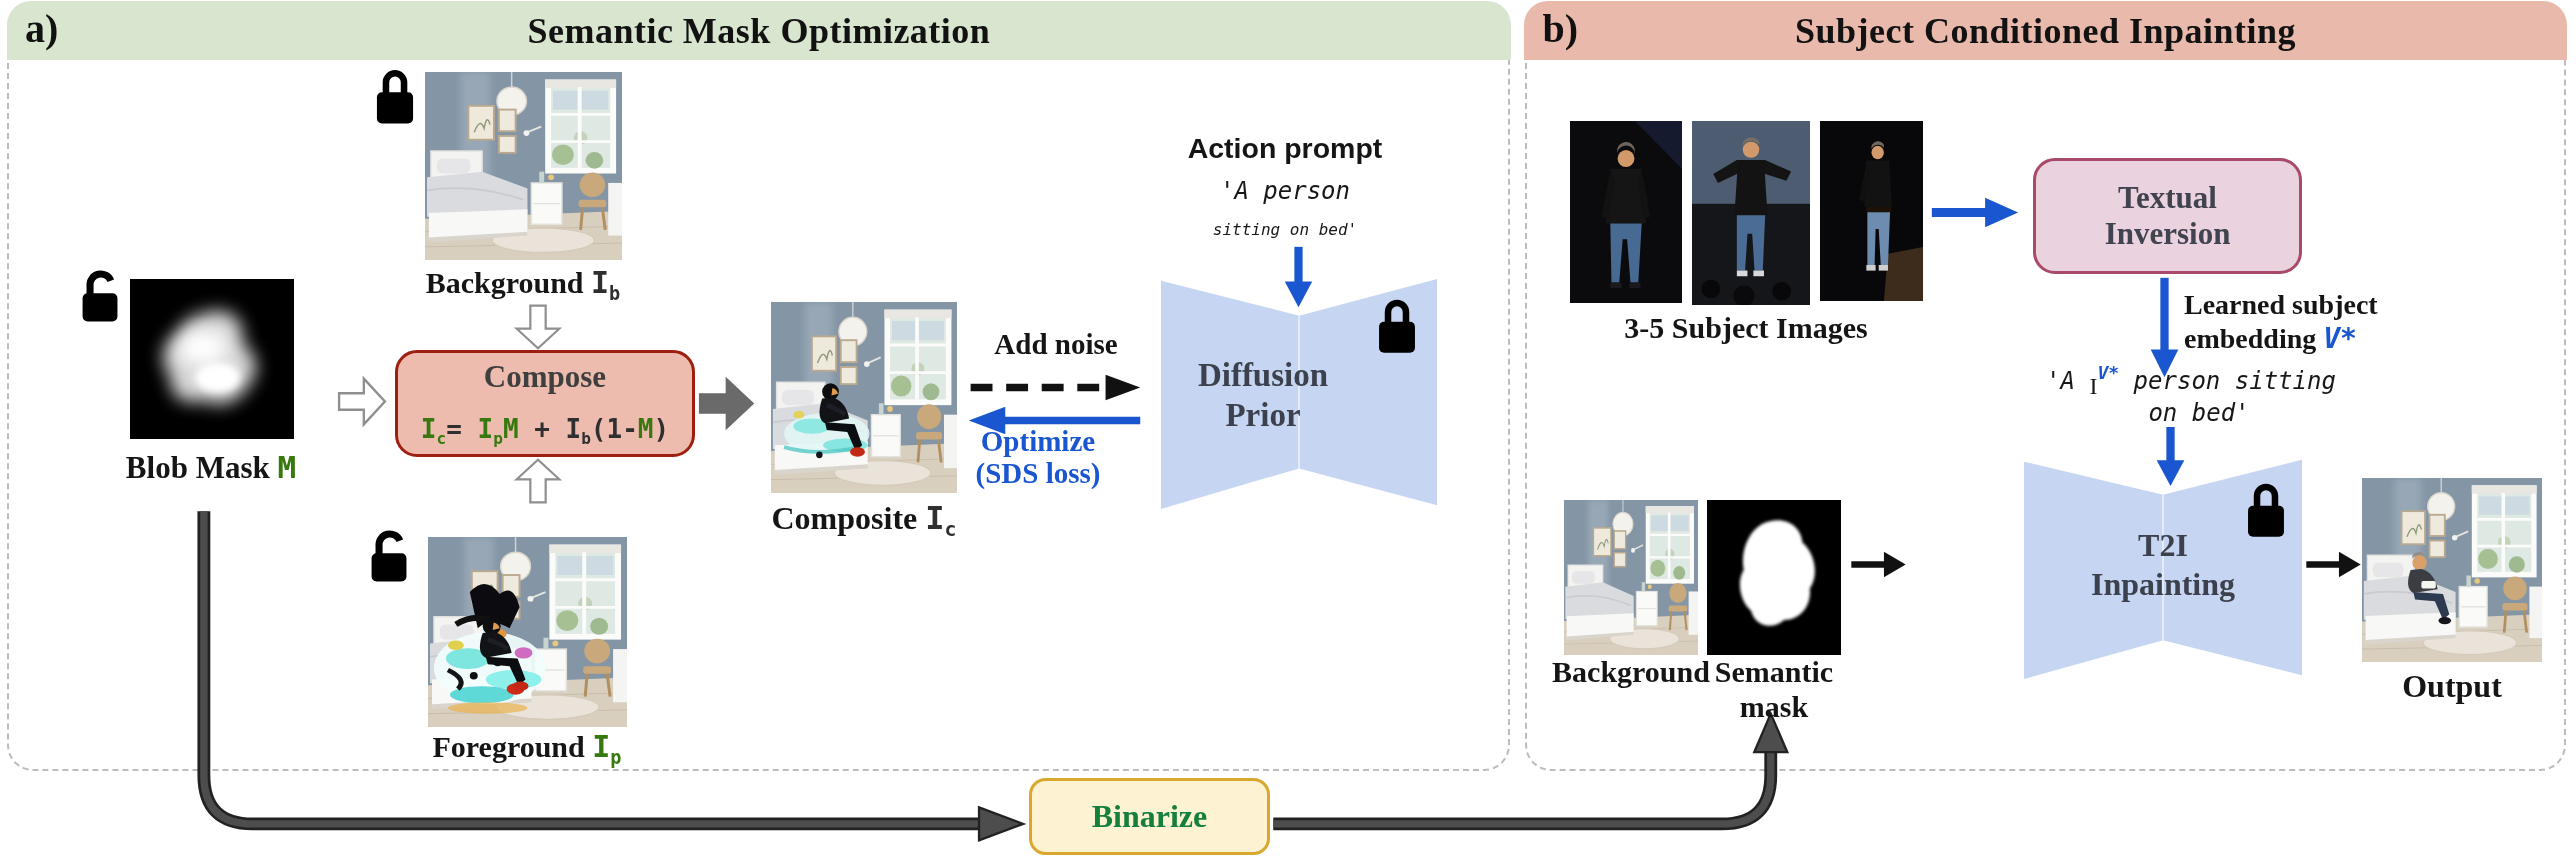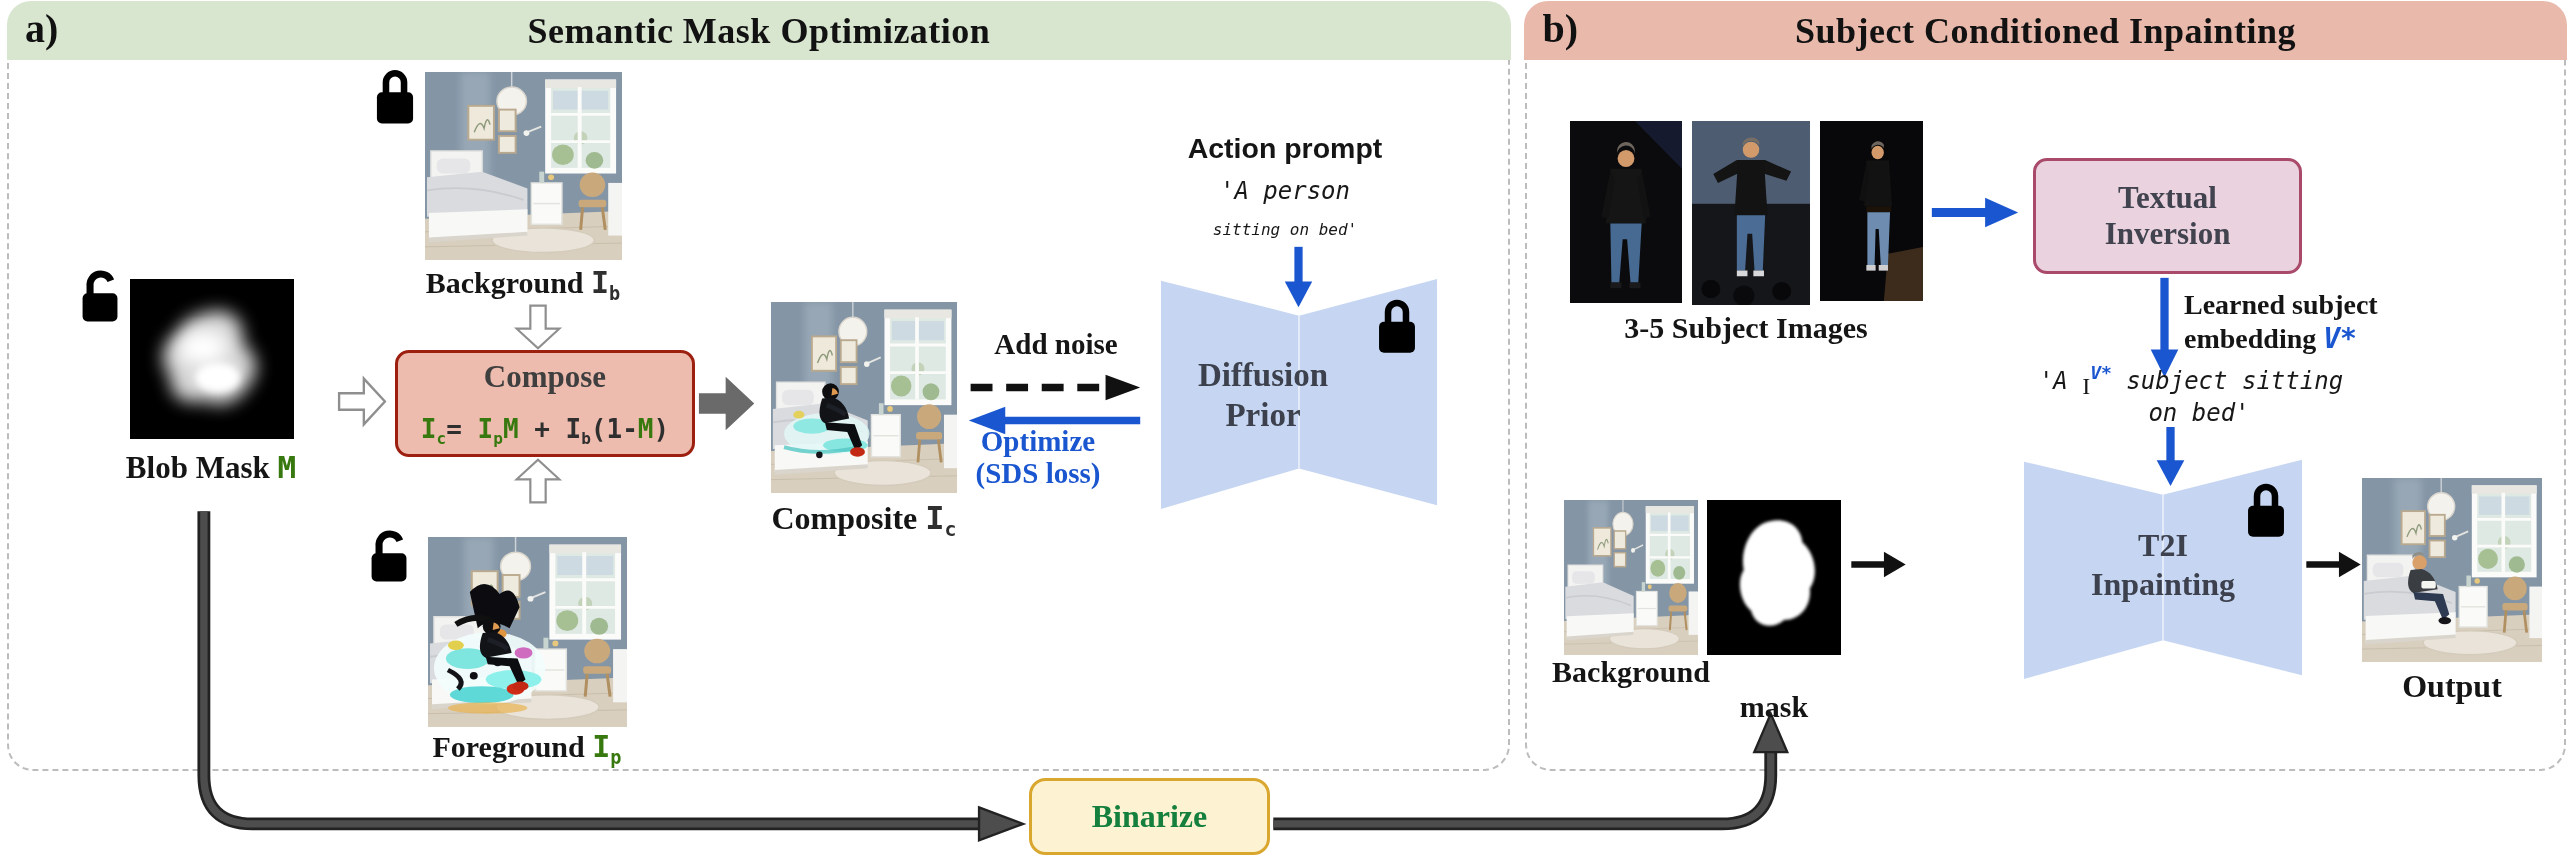--- a/index.html
+++ b/index.html
@@ -19,21 +19,21 @@
   .mono{font-family:"DejaVu Sans Mono",monospace;font-weight:bold;}
   .mono-italic{font-family:"DejaVu Sans Mono",monospace;font-style:italic;color:#181818;font-weight:normal;}
   .sans{font-family:"Liberation Sans",sans-serif;}
   .green{color:var(--var-green);}
   .blue{color:var(--accent-blue);}
   .dark{color:#2f2f2f;}
   .sub{font-size:.62em;vertical-align:-.35em;}
   .sup{font-size:.75em;vertical-align:.55em;}
   .tok-base{font-family:"Liberation Serif",serif;font-style:normal;vertical-align:-.22em;}
   
-  .roundbox{position:absolute;box-sizing:border-box;border-radius:14px;z-index:3;
+  .roundbox{position:absolute;box-sizing:border-box;border-radius:22px;z-index:3;
             display:flex;flex-direction:column;align-items:center;justify-content:center;}
   .compose-box{background:var(--compose-fill);border:3.2px solid var(--compose-border);}
   .ti-box{background:var(--textual-fill);border:3.2px solid var(--textual-border);}
   .binarize-box{background:var(--binarize-fill);border:3.2px solid var(--binarize-border);border-radius:16.6px;}
   .boxtitle{font-size:31px;font-weight:bold;color:#3f3f3f;line-height:1.15;}
   .netlabel{position:absolute;z-index:3;text-align:center;font-weight:bold;color:#3c414d;font-size:33px;line-height:1.22;}
   .imgf{position:absolute;z-index:3;}
   .imgf svg{display:block;}
   .z2{z-index:2;}
   .z3{z-index:3;}
@@ -410,21 +410,21 @@
       <line x1="19" y1="2" x2="19" y2="84" stroke="#1a56cf" stroke-width="9"></line>
       <polygon points="4,80 19,110 34,80" fill="#1a56cf"></polygon>
     </svg>
   </div>
   <div class="label" style="left:2184px;top:289px;text-align:left;font-size:28px;font-weight:600;">Learned subject</div>
   <div class="label" style="left:2184px;top:322px;text-align:left;font-size:28px;font-weight:600;">
     <span>embedding </span><span class="mono blue" style="font-style:italic;">V*</span>
   </div>
 
   <div class="label mono-italic" style="left:1961px;top:362px;width:460px;font-size:24px;">
-    <span>'A </span><span class="tok-base">I</span><span class="sup mono blue" style="font-weight:bold;">V*</span><span> subject sitting</span>
+    <span>'A </span><span class="tok-base">I</span><span class="sup mono blue" style="font-weight:bold;">V*</span><span> person sitting</span>
   </div>
   <div class="label mono-italic" style="left:1969px;top:399px;width:460px;font-size:24px;">on bed'</div>
 
   <div class="imgf" style="left:2153px;top:425px;">
     <svg width="35" height="63" viewBox="0 0 38 68">
       <line x1="19" y1="2" x2="19" y2="42" stroke="#1a56cf" stroke-width="9"></line>
       <polygon points="4,38 19,66 34,38" fill="#1a56cf"></polygon>
     </svg>
   </div>
 
@@ -447,20 +447,21 @@
     <svg width="134" height="155" viewBox="0 0 200 200" preserveAspectRatio="none">
         <use href="#bedroom"></use>
       </svg>
   </div>
   <div class="imgf" style="left:1707px;top:500px;">
     <svg width="134" height="155" viewBox="0 0 146 168" preserveAspectRatio="none">
         <use href="#blob-hard"></use>
       </svg>
   </div>
   <div class="label" style="left:1493px;top:655px;width:276px;font-size:30px;font-weight:600;">Background</div>
+  <div class="label" style="left:1636px;top:655px;width:276px;font-size:30px;font-weight:600;">Semantic</div>
   <div class="label" style="left:1636px;top:690px;width:276px;font-size:30px;font-weight:600;">mask</div>
 
   <div class="imgf" style="left:1849px;top:550px;">
     <svg width="59" height="29" viewBox="0 0 64 32">
       <line x1="2" y1="16" x2="42" y2="16" stroke="#111" stroke-width="7"></line>
       <polygon points="38,2 62,16 38,30" fill="#111"></polygon>
     </svg>
   </div>
 
   <div class="imgf" style="left:2304px;top:550px;">

